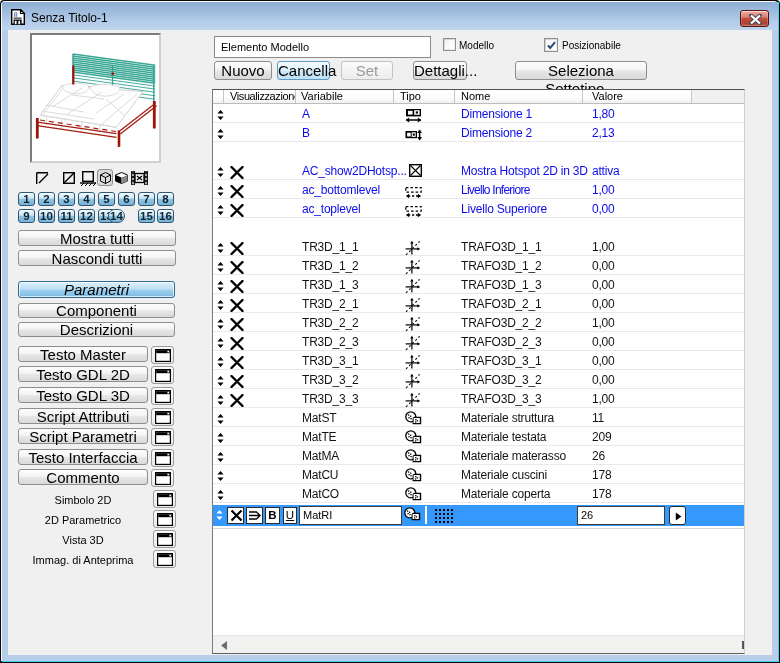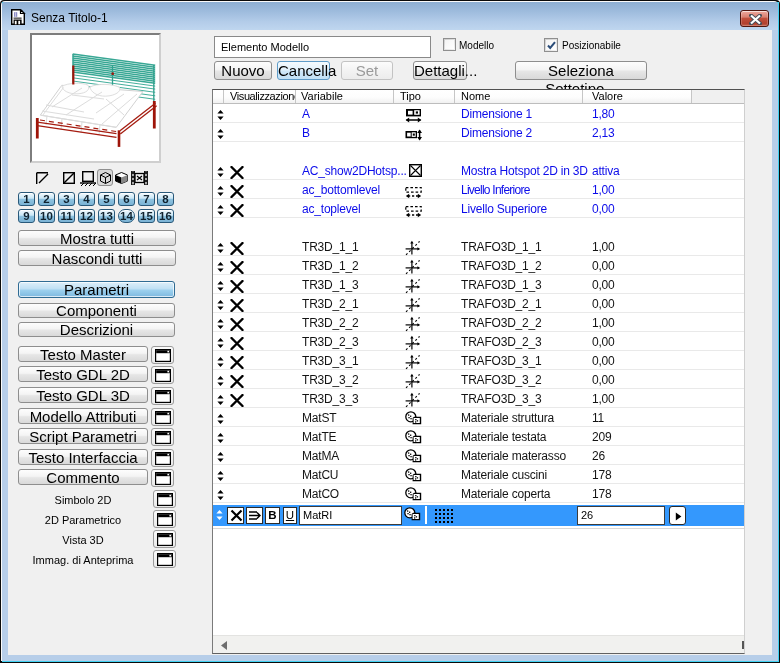--- a/index.html
+++ b/index.html
@@ -16,21 +16,21 @@
 
 
 #preview{position:absolute;left:30px;top:33px;width:131px;height:130px;background:#fff;border:2px solid;border-color:#7d7d7d #cfcfcf #cfcfcf #7d7d7d;}
 
 .ticon{position:absolute;}
 #sel3d{position:absolute;left:97px;top:169px;width:16px;height:17px;background:#d9d9d9;border:1px solid #8f8f8f;border-radius:3px;}
 
 .numbtn{position:absolute;width:17px;height:14px;border-radius:3px;border:1px solid #29597a;background:linear-gradient(180deg,#f2fafe 0%,#cbe7f6 44%,#8fc3e0 52%,#7ab2d4 100%);box-shadow:inset 0 1px 0 rgba(255,255,255,.85);color:#10222e;font-size:11.5px;font-weight:bold;text-align:center;line-height:12.5px;}
 
 .btn{position:absolute;border:1px solid #8e8e8e;border-radius:3px;background:linear-gradient(180deg,#fdfdfd 0%,#f4f4f4 45%,#e6e6e6 55%,#d9d9d9 100%);font-size:15px;color:#000;text-align:center;}
-#btnParametri{border-color:#2f6b93;background:linear-gradient(180deg,#ddeffa 0%,#bfe0f4 45%,#9cd0ee 55%,#7db9e0 100%);box-shadow:inset 0 0 0 1px rgba(255,255,255,.7);}
+#btnParametri{border-color:#2f6b93;background:linear-gradient(180deg,#ddeffa 0%,#bfe0f4 45%,#9cd0ee 55%,#7db9e0 100%);box-shadow:inset 0 0 0 1px rgba(255,255,255,.7);font-style:italic;}
 #btnCancella{border-color:#5e9bc8;background:linear-gradient(180deg,#f4fafe 0%,#e3f2fc 45%,#cde7f8 55%,#c2e1f6 100%);}
 #btnSet{border-color:#c3c3c3;color:#9a9a9a;background:linear-gradient(180deg,#fcfcfc 0%,#f3f3f3 50%,#ececec 100%);}
 
 .wbox{position:absolute;width:23px;height:18px;border:1px solid #9b9b9b;border-radius:3px;background:linear-gradient(180deg,#fbfbfb,#e9e9e9);}
 .wbox svg{position:absolute;left:3px;top:2px;}
 
 .llab{position:absolute;width:130px;text-align:center;font-size:11px;color:#000;}
 
 .tin{position:absolute;background:#fff;border:1px solid #898989;font-size:11px;color:#000;}
 
@@ -191,33 +191,33 @@
 <div class="numbtn" style="left:78px;top:192px;">4</div>
 <div class="numbtn" style="left:98px;top:192px;">5</div>
 <div class="numbtn" style="left:118px;top:192px;">6</div>
 <div class="numbtn" style="left:138px;top:192px;">7</div>
 <div class="numbtn" style="left:157px;top:192px;">8</div>
 <div class="numbtn" style="left:18px;top:209px;">9</div>
 <div class="numbtn" style="left:38px;top:209px;">10</div>
 <div class="numbtn" style="left:58px;top:209px;">11</div>
 <div class="numbtn" style="left:78px;top:209px;">12</div>
 <div class="numbtn" style="left:98px;top:209px;">13</div>
-<div class="numbtn" style="left:118px;top:209px;border-radius:7px;">14</div>
+<div class="numbtn" style="left:108px;top:209px;border-radius:7px;">14</div>
 <div class="numbtn" style="left:138px;top:209px;">15</div>
 <div class="numbtn" style="left:157px;top:209px;">16</div>
 
 <div class="btn" style="left:18px;top:230px;width:158px;height:16px;line-height:15px;">Mostra tutti</div>
 <div class="btn" style="left:18px;top:250px;width:158px;height:16px;line-height:15px;">Nascondi tutti</div>
 <div class="btn" id="btnParametri" style="left:18px;top:281px;width:157px;height:17px;line-height:16px;">Parametri</div>
 <div class="btn" style="left:18px;top:303px;width:157px;height:15px;line-height:14px;">Componenti</div>
 <div class="btn" style="left:18px;top:322px;width:157px;height:15px;line-height:14px;">Descrizioni</div>
 <div class="btn" style="left:18px;top:346px;width:130px;height:16px;line-height:15px;">Testo Master</div>
 <div class="btn" style="left:18px;top:366px;width:130px;height:16px;line-height:15px;">Testo GDL 2D</div>
 <div class="btn" style="left:18px;top:387px;width:130px;height:16px;line-height:15px;">Testo GDL 3D</div>
-<div class="btn" style="left:18px;top:408px;width:130px;height:16px;line-height:15px;">Modello Attributi</div>
+<div class="btn" style="left:18px;top:408px;width:130px;height:16px;line-height:15px;">Script Attributi</div>
 <div class="btn" style="left:18px;top:428px;width:130px;height:16px;line-height:15px;">Script Parametri</div>
 <div class="btn" style="left:18px;top:449px;width:130px;height:16px;line-height:15px;">Testo Interfaccia</div>
 <div class="btn" style="left:18px;top:469px;width:130px;height:16px;line-height:15px;">Commento</div>
 
 <div class="llab" style="left:18px;top:494px;">Simbolo 2D</div>
 <div class="llab" style="left:18px;top:514px;">2D Parametrico</div>
 <div class="llab" style="left:18px;top:534px;">Vista 3D</div>
 <div class="llab" style="left:18px;top:554px;">Immag. di Anteprima</div>
 
 <div class="wbox" style="left:151px;top:346px;">

